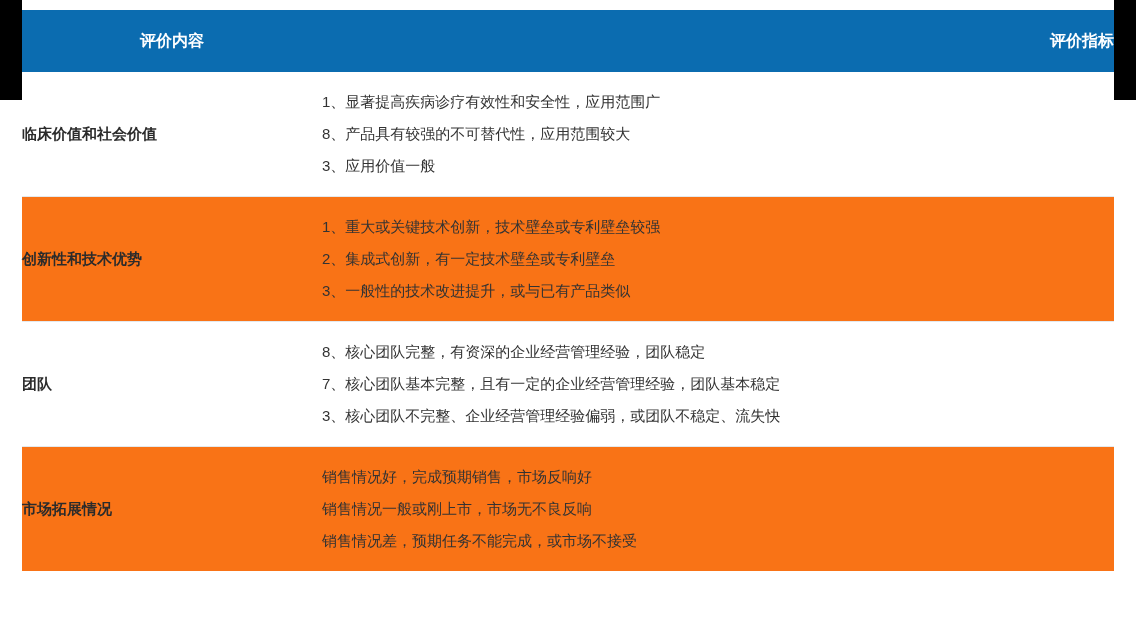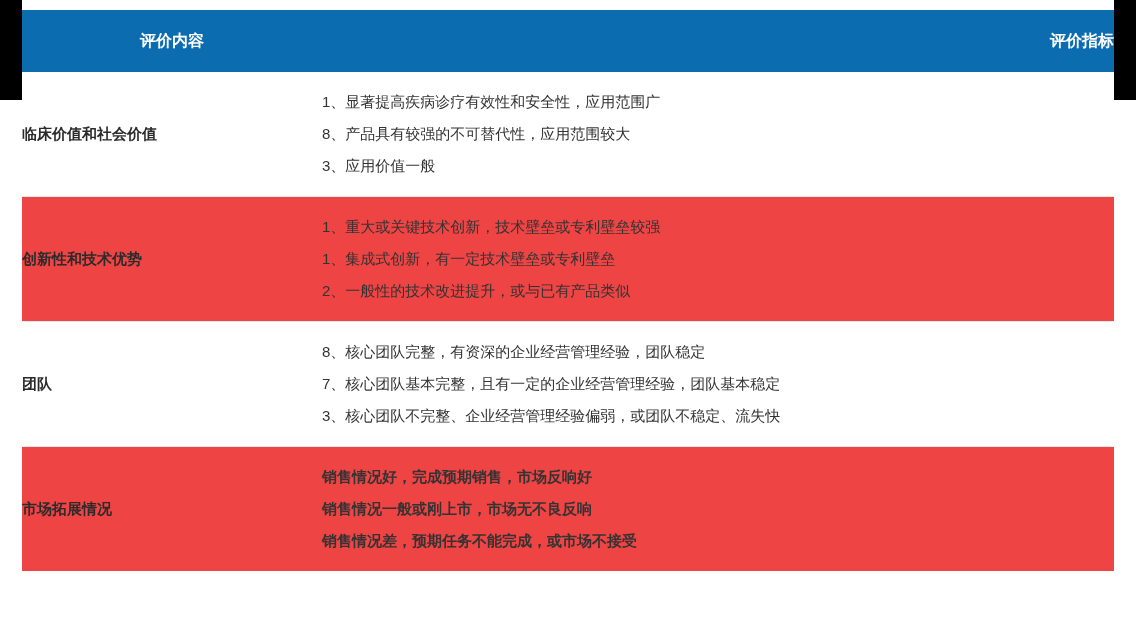--- a/index.html
+++ b/index.html
@@ -60,41 +60,41 @@
   th.col-a { width: 300px; text-align: center; }
   th.col-b { width: 792px; text-align: right; padding-left: 18px; }
   table.eval tbody td {
     font-size: 15px;
     color: #2b2b2b;
     vertical-align: middle;
     padding: 14px 0;
     border-bottom: 1px solid #e3e9ee;
   }
   tbody tr.row-odd td { background: #ffffff; }
-  tbody tr.row-even td { background: #ef4444; }
+  tbody tr.row-even td { background: #f97316; }
   td.cell-name {
     text-align: left;
     font-weight: bold;
     color: #1a1a1a;
     font-size: 15px;
     padding-left: 6px;
     padding-right: 6px;
   }
   td.cell-items {
     padding-left: 18px;
     padding-right: 14px;
     margin-left: 32px;
   }
   .item-line {
     line-height: 32px;
     color: #333333;
     font-size: 15px;
     white-space: nowrap;
   }
-  tbody tr:last-child td { border-bottom: none; font-weight: bold; }
+  tbody tr:last-child td { border-bottom: none; }
 </style>
 </head>
 <body>
 
 <div id="page">
   <div class="edge-dark-left"></div>
   <div class="edge-dark-right"></div>
 
   <div class="table-wrap">
     <table class="eval">
@@ -112,22 +112,22 @@
             <div class="item-line">1、显著提高疾病诊疗有效性和安全性，应用范围广</div>
             <div class="item-line">8、产品具有较强的不可替代性，应用范围较大</div>
             <div class="item-line">3、应用价值一般</div>
           </td>
         </tr>
 
         <tr class="row-even">
           <td class="cell-name">创新性和技术优势</td>
           <td class="cell-items">
             <div class="item-line">1、重大或关键技术创新，技术壁垒或专利壁垒较强</div>
-            <div class="item-line">1、集成式创新，有一定技术壁垒或专利壁垒</div>
-            <div class="item-line">2、一般性的技术改进提升，或与已有产品类似</div>
+            <div class="item-line">2、集成式创新，有一定技术壁垒或专利壁垒</div>
+            <div class="item-line">3、一般性的技术改进提升，或与已有产品类似</div>
           </td>
         </tr>
 
         <tr class="row-odd">
           <td class="cell-name">团队</td>
           <td class="cell-items">
             <div class="item-line">8、核心团队完整，有资深的企业经营管理经验，团队稳定</div>
             <div class="item-line">7、核心团队基本完整，且有一定的企业经营管理经验，团队基本稳定</div>
             <div class="item-line">3、核心团队不完整、企业经营管理经验偏弱，或团队不稳定、流失快</div>
           </td>

